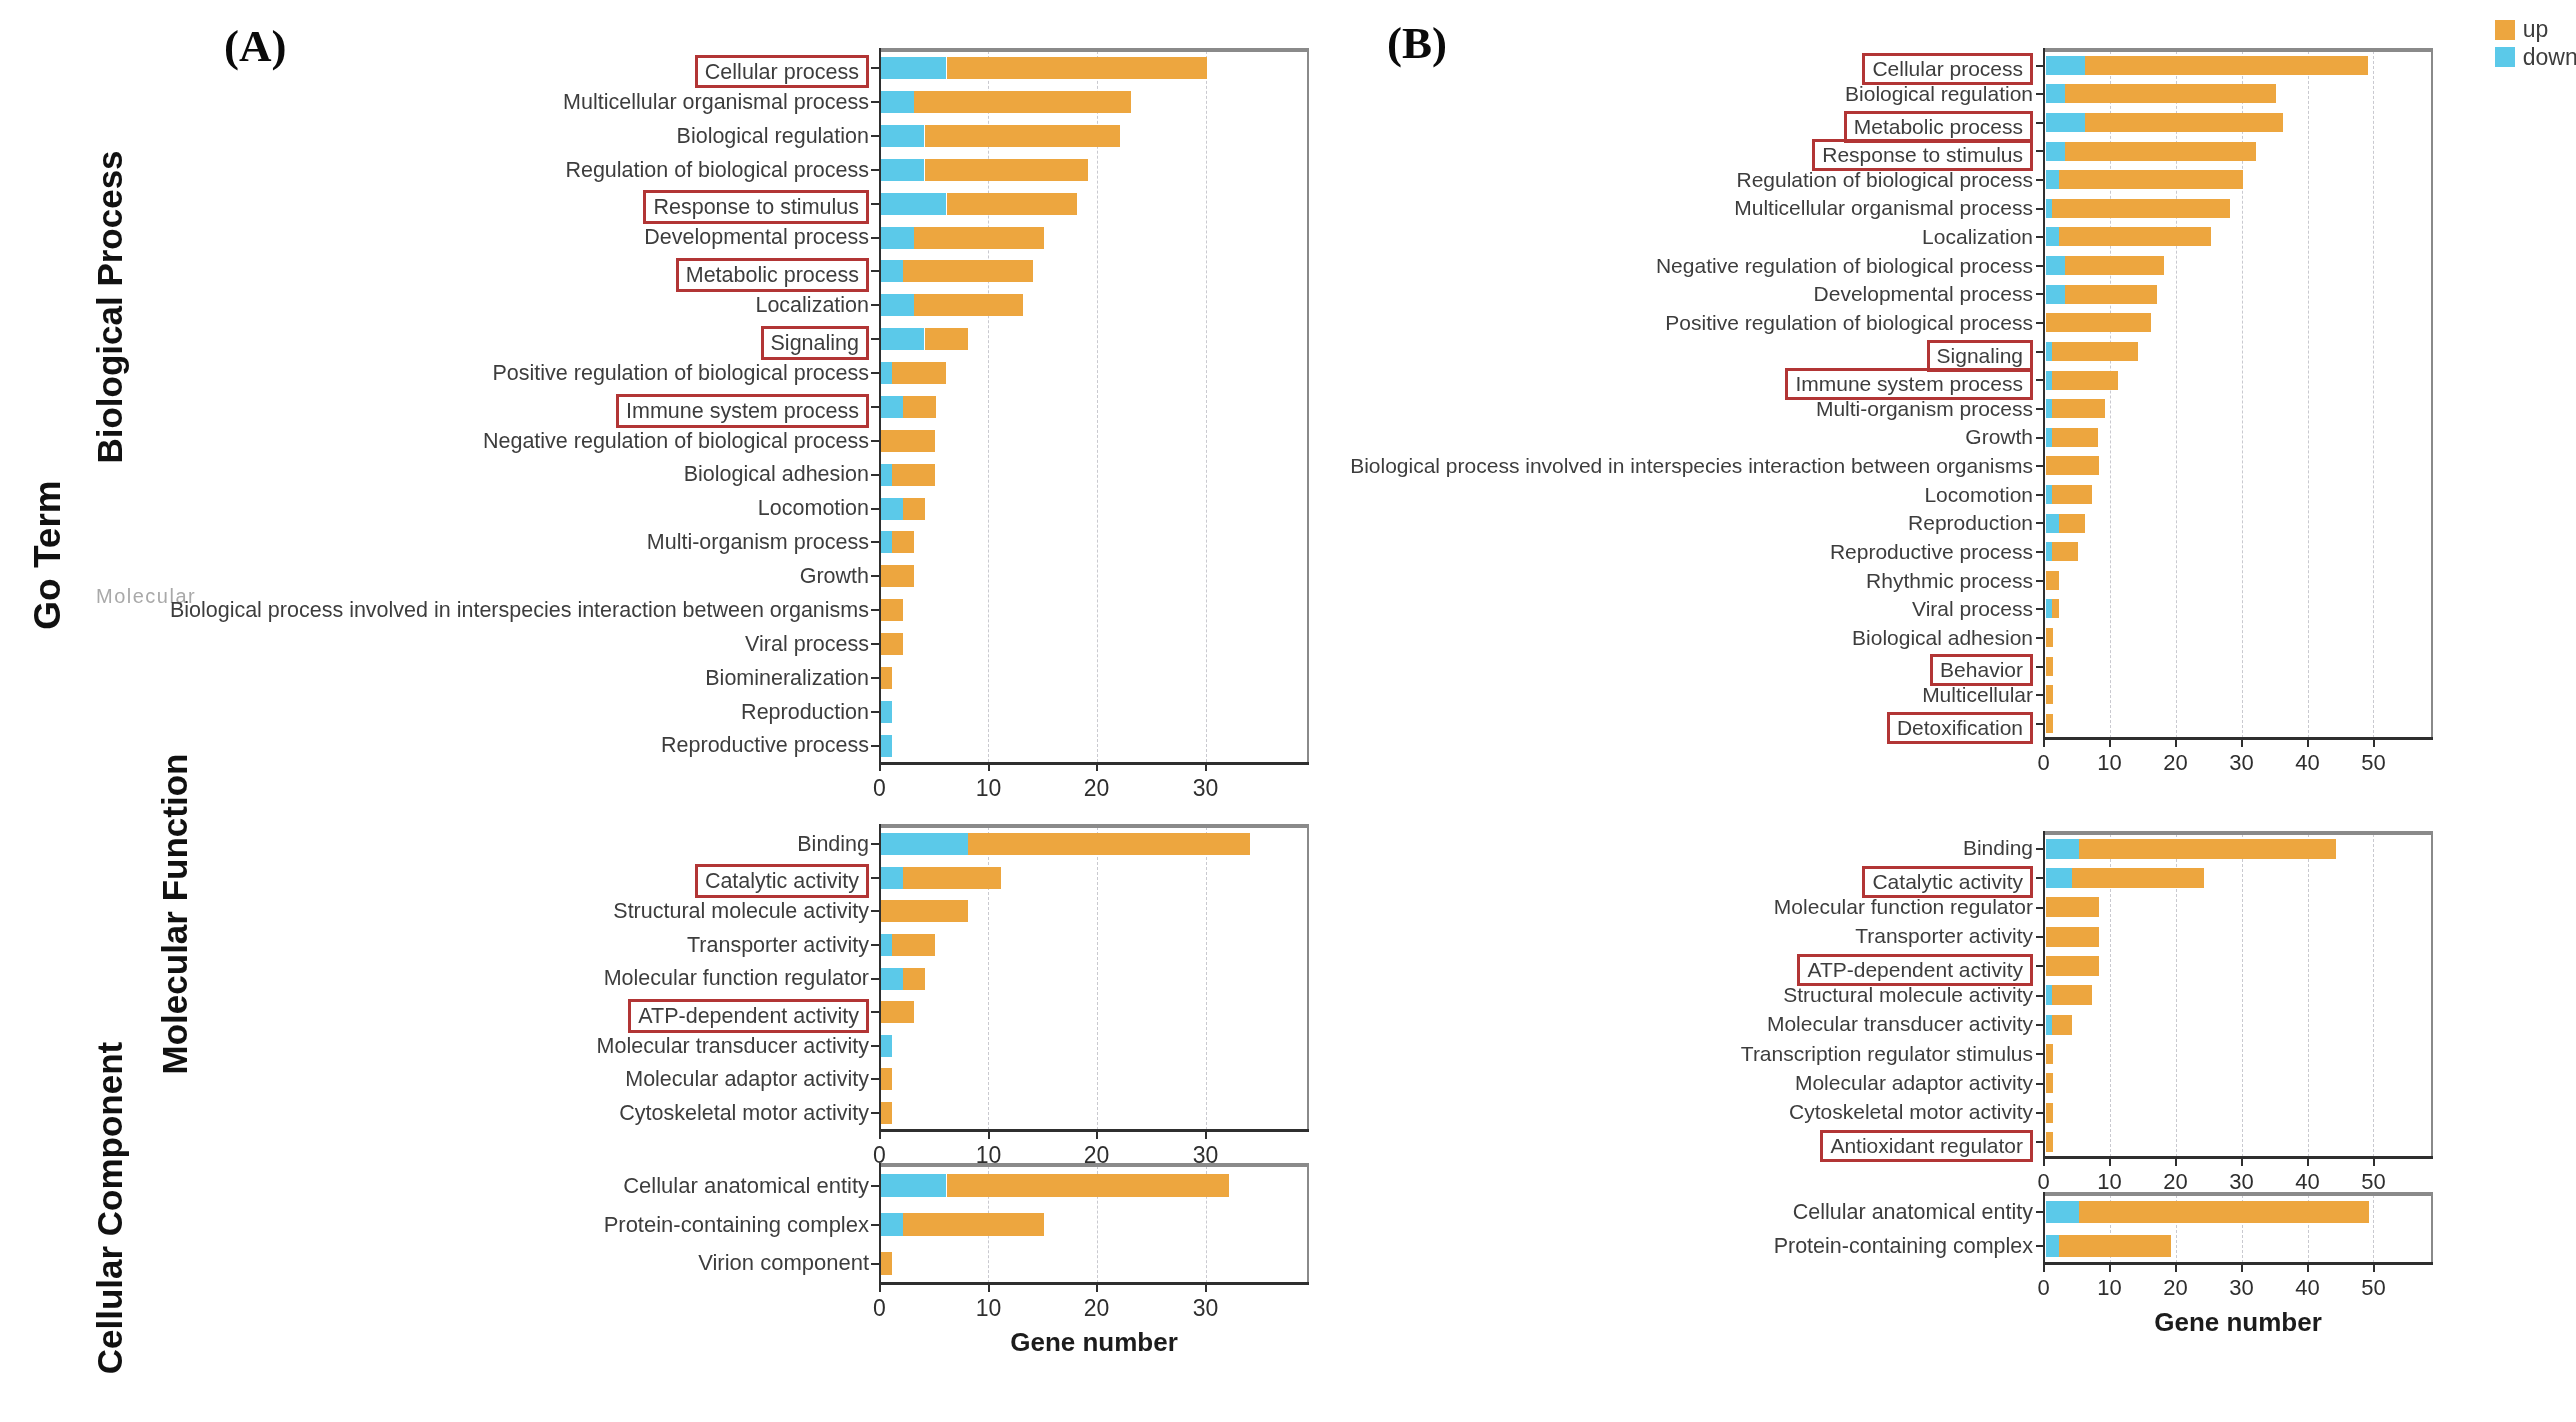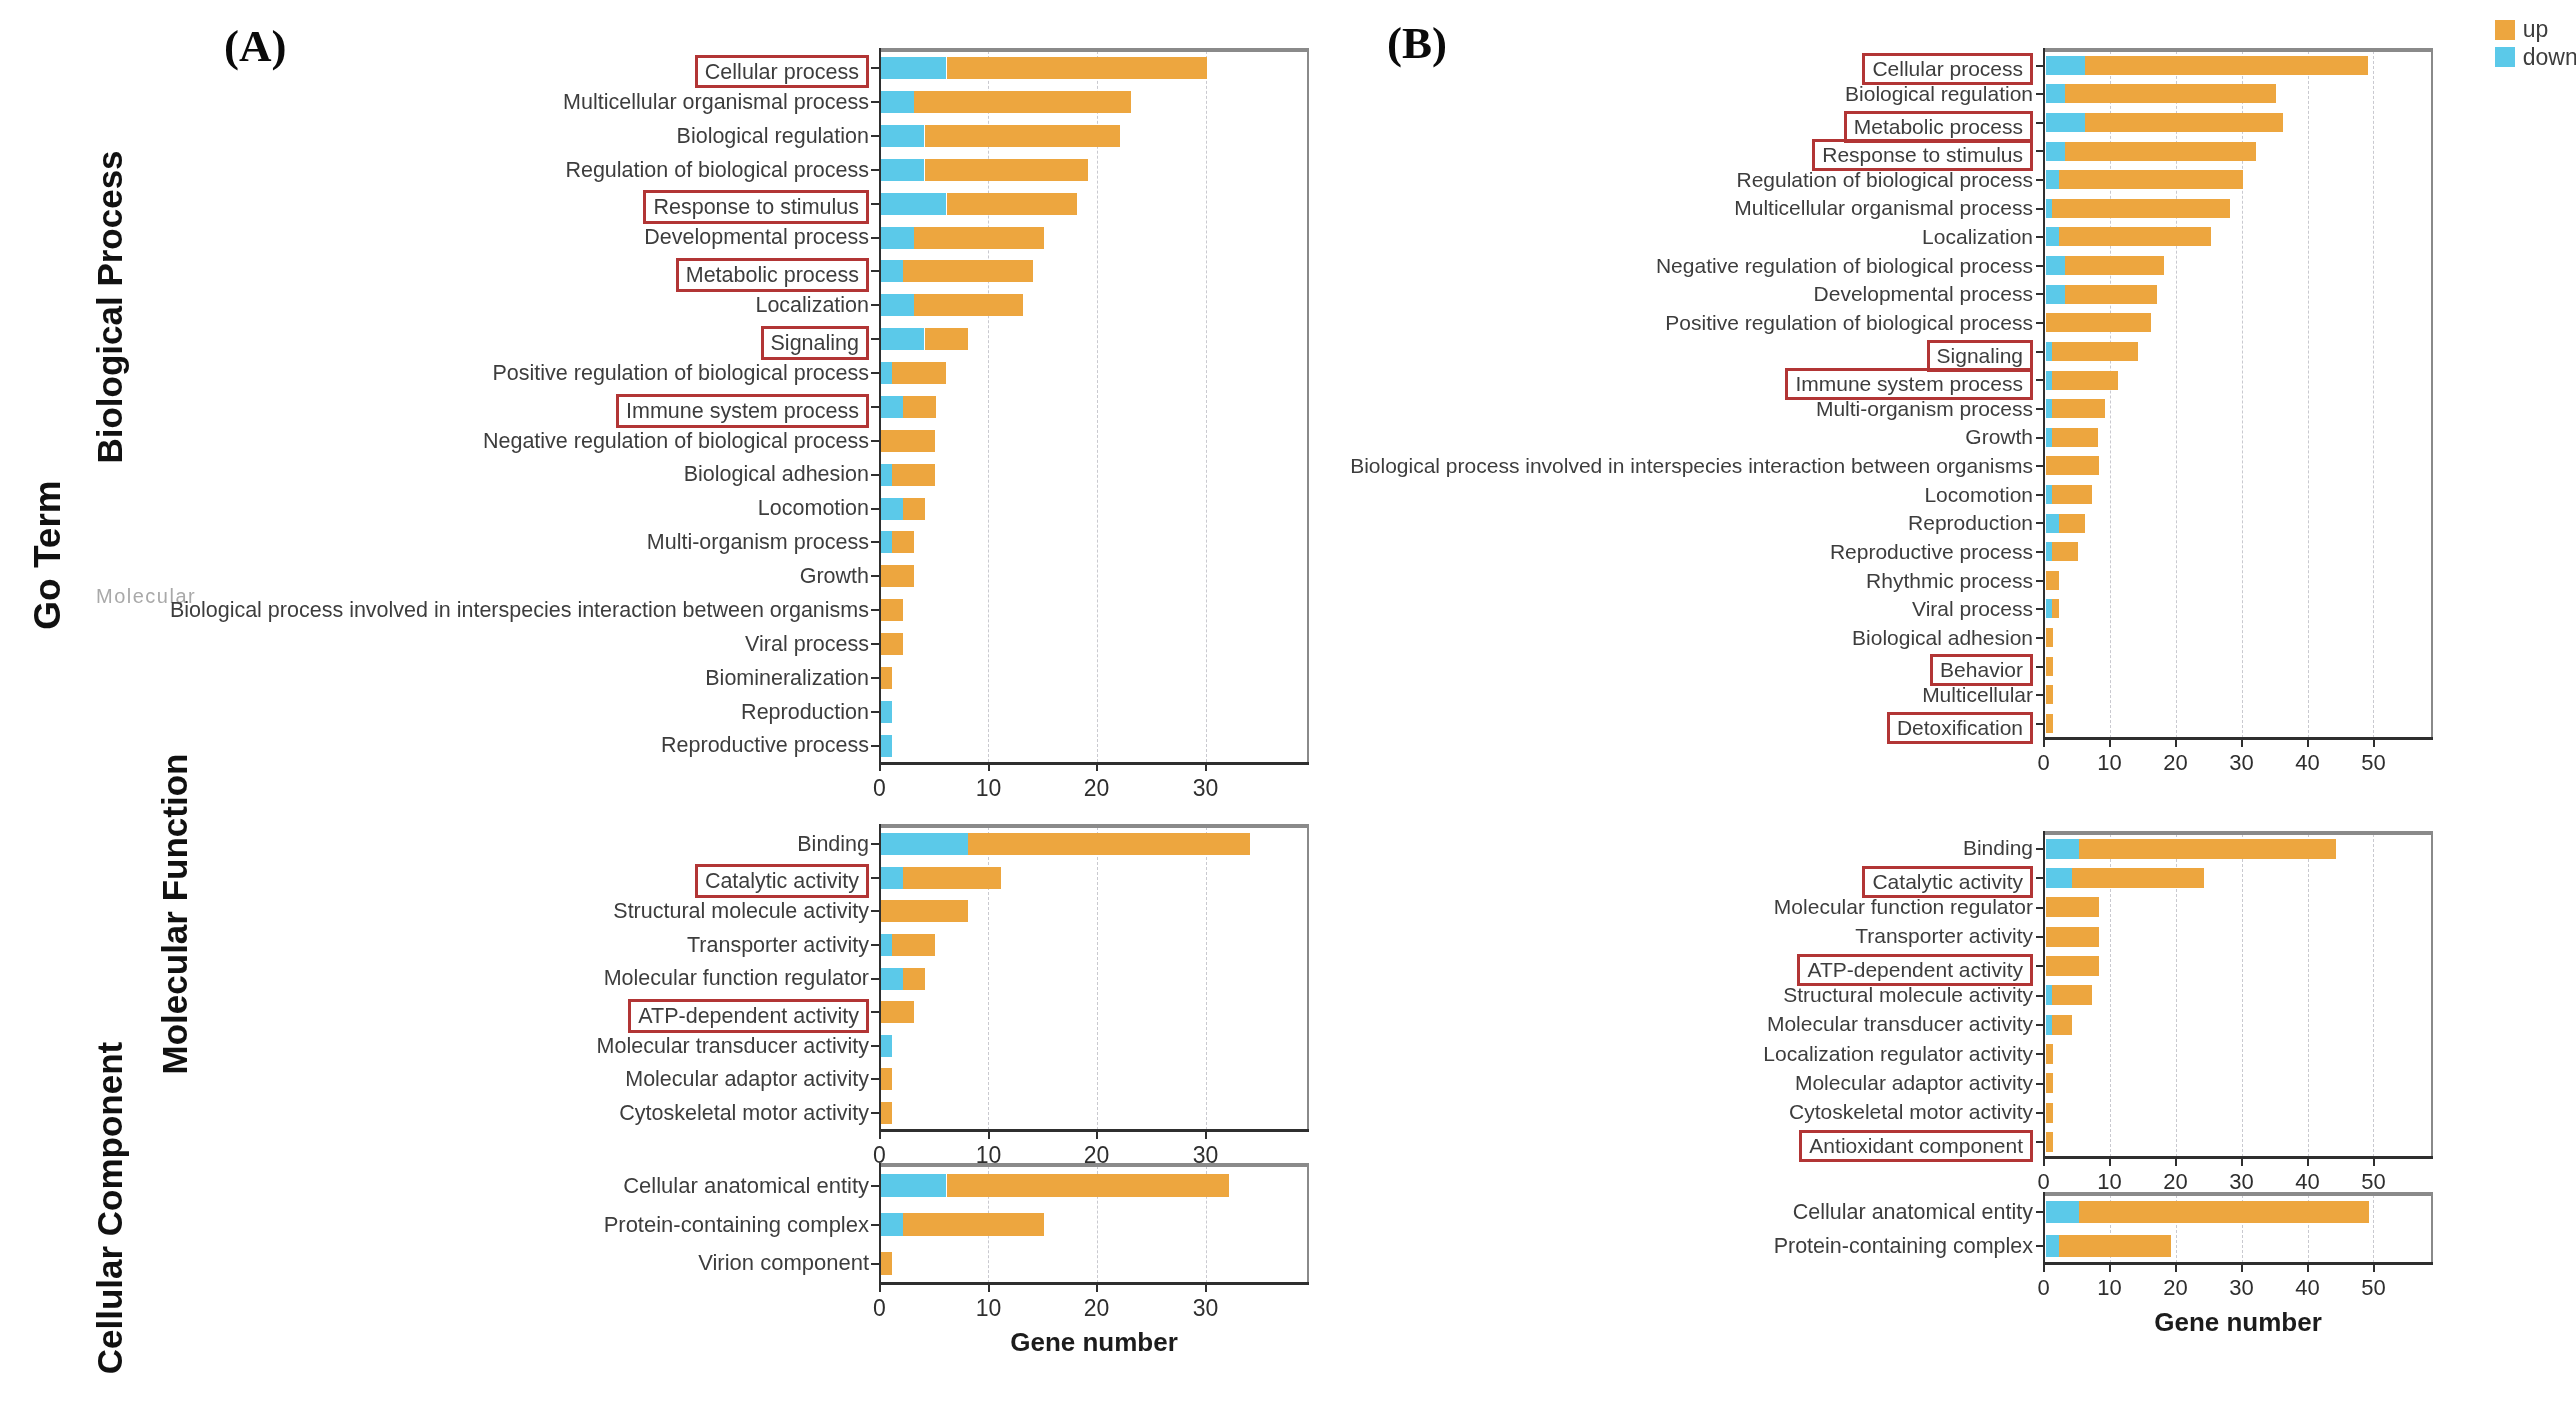--- a/index.html
+++ b/index.html
@@ -358,30 +358,30 @@
     <div class="ytick" style="left: 698px; top: 131px; width: 8.5px; height: 2.3px;"></div>
     <div class="seg" style="left: 708px; top: 122px; width: 53px; height: 20px; background: rgb(237, 166, 63);"></div>
     <div class="cat" style="right: 406px; top: 149px; height: 24.6px; line-height: 24.6px; font-size: 21px;">Structural molecule activity</div>
     <div class="ytick" style="left: 698px; top: 161px; width: 8.5px; height: 2.3px;"></div>
     <div class="seg" style="left: 708px; top: 151px; width: 6.6px; height: 20px; background: rgb(91, 201, 233);"></div>
     <div class="seg" style="left: 714px; top: 151px; width: 40px; height: 20px; background: rgb(237, 166, 63);"></div>
     <div class="cat" style="right: 406px; top: 178px; height: 24.6px; line-height: 24.6px; font-size: 21px;">Molecular transducer activity</div>
     <div class="ytick" style="left: 698px; top: 190px; width: 8.5px; height: 2.3px;"></div>
     <div class="seg" style="left: 708px; top: 181px; width: 6.6px; height: 20px; background: rgb(91, 201, 233);"></div>
     <div class="seg" style="left: 714px; top: 181px; width: 20px; height: 20px; background: rgb(237, 166, 63);"></div>
-    <div class="cat" style="right: 406px; top: 208px; height: 24.6px; line-height: 24.6px; font-size: 21px;">Localization regulator activity</div>
+    <div class="cat" style="right: 406px; top: 208px; height: 24.6px; line-height: 24.6px; font-size: 21px;">Transcription regulator stimulus</div>
     <div class="ytick" style="left: 698px; top: 219px; width: 8.5px; height: 2.3px;"></div>
     <div class="seg" style="left: 708px; top: 210px; width: 6.6px; height: 20px; background: rgb(237, 166, 63);"></div>
     <div class="cat" style="right: 406px; top: 237px; height: 24.6px; line-height: 24.6px; font-size: 21px;">Molecular adaptor activity</div>
     <div class="ytick" style="left: 698px; top: 249px; width: 8.5px; height: 2.3px;"></div>
     <div class="seg" style="left: 708px; top: 239px; width: 6.6px; height: 20px; background: rgb(237, 166, 63);"></div>
     <div class="cat" style="right: 406px; top: 266px; height: 24.6px; line-height: 24.6px; font-size: 21px;">Cytoskeletal motor activity</div>
     <div class="ytick" style="left: 698px; top: 278px; width: 8.5px; height: 2.3px;"></div>
     <div class="seg" style="left: 708px; top: 269px; width: 6.6px; height: 20px; background: rgb(237, 166, 63);"></div>
-    <div class="cat" style="right: 406px; top: 296px; height: 24.6px; line-height: 24.6px; font-size: 21px;"><span class="boxlbl">Antioxidant component</span></div>
+    <div class="cat" style="right: 406px; top: 296px; height: 24.6px; line-height: 24.6px; font-size: 21px;"><span class="boxlbl">Antioxidant regulator</span></div>
     <div class="ytick" style="left: 698px; top: 307px; width: 8.5px; height: 2.3px;"></div>
     <div class="seg" style="left: 708px; top: 298px; width: 6.6px; height: 20px; background: rgb(237, 166, 63);"></div>
     <div class="xtick" style="left: 705px; top: 323px; width: 2.3px; height: 9.2px;"></div>
     <div class="xticklabel" style="left: 675px; top: 335px; width: 61px; font-size: 22px;">0</div>
     <div class="xtick" style="left: 771px; top: 323px; width: 2.3px; height: 9.2px;"></div>
     <div class="xticklabel" style="left: 741px; top: 335px; width: 61px; font-size: 22px;">10</div>
     <div class="xtick" style="left: 837px; top: 323px; width: 2.3px; height: 9.2px;"></div>
     <div class="xticklabel" style="left: 807px; top: 335px; width: 61px; font-size: 22px;">20</div>
     <div class="xtick" style="left: 903px; top: 323px; width: 2.3px; height: 9.2px;"></div>
     <div class="xticklabel" style="left: 873px; top: 335px; width: 61px; font-size: 22px;">30</div>

